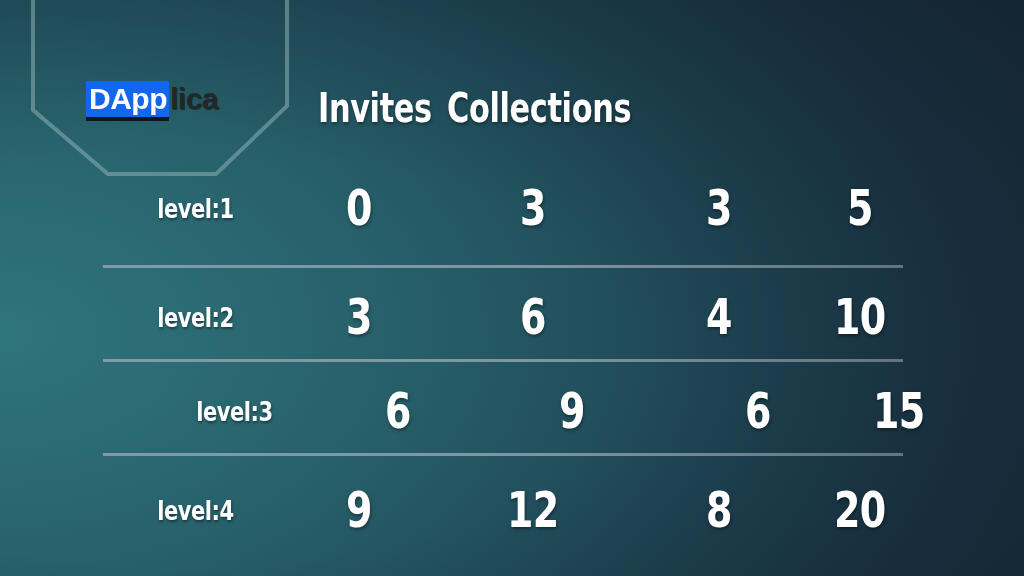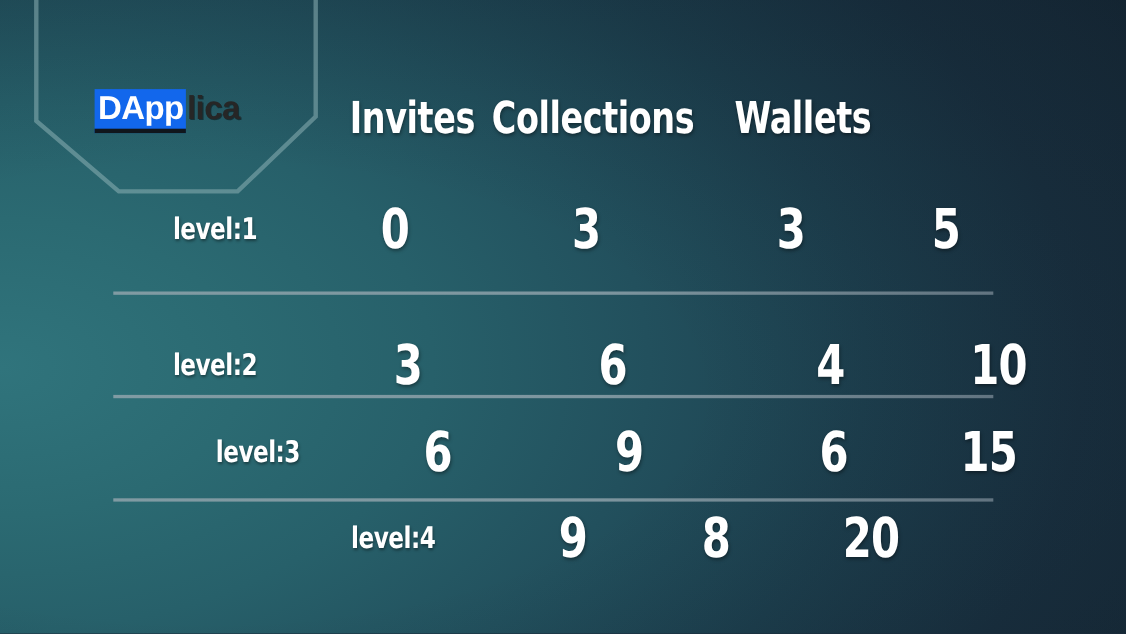--- a/index.html
+++ b/index.html
@@ -140,51 +140,51 @@
   <div id="logo">
     <span class="mark">DApp</span><span class="tail">lica</span>
   </div>
 
   <div id="table">
 
     <div class="hdr-row">
       <div class="cell-label hdr"></div>
       <div class="cell c1"><span>Invites</span></div>
       <div class="cell c2"><span>Collections</span></div>
-      <div class="cell c3"><span>Wallets</span></div>
     </div>
 
     <div class="data-row" style="top:172px; height:72px;">
       <div class="cell-label">level:1</div>
       <div class="cell c1"><span>0</span></div>
       <div class="cell c2"><span>3</span></div>
       <div class="cell c3"><span>3</span></div>
       <div class="cell c4"><span>5</span></div>
     </div>
     <div class="divider" style="top:265px;"></div>
 
-    <div class="data-row" style="top:296px; height:72px;gap:12px;">
+    <div class="data-row" style="top:281px; height:72px;">
       <div class="cell-label">level:2</div>
       <div class="cell c1"><span>3</span></div>
       <div class="cell c2"><span>6</span></div>
       <div class="cell c3"><span>4</span></div>
       <div class="cell c4"><span>10</span></div>
     </div>
     <div class="divider" style="top:359px;"></div>
 
     <div class="data-row" style="top:375px; height:72px;margin-left:39px;">
       <div class="cell-label">level:3</div>
       <div class="cell c1"><span>6</span></div>
       <div class="cell c2"><span>9</span></div>
       <div class="cell c3"><span>6</span></div>
       <div class="cell c4"><span>15</span></div>
     </div>
     <div class="divider" style="top:453px;"></div>
 
-    <div class="data-row" style="top:453px; height:72px;justify-content:center;">
+    <div class="data-row" style="top:474px; height:72px;">
       <div class="cell-label">level:4</div>
       <div class="cell c1"><span>9</span></div>
+      <div class="cell c2"><span>12</span></div>
       <div class="cell c3"><span>8</span></div>
       <div class="cell c4"><span>20</span></div>
     </div>
 
   </div>
 </div>
 
 </body></html>

